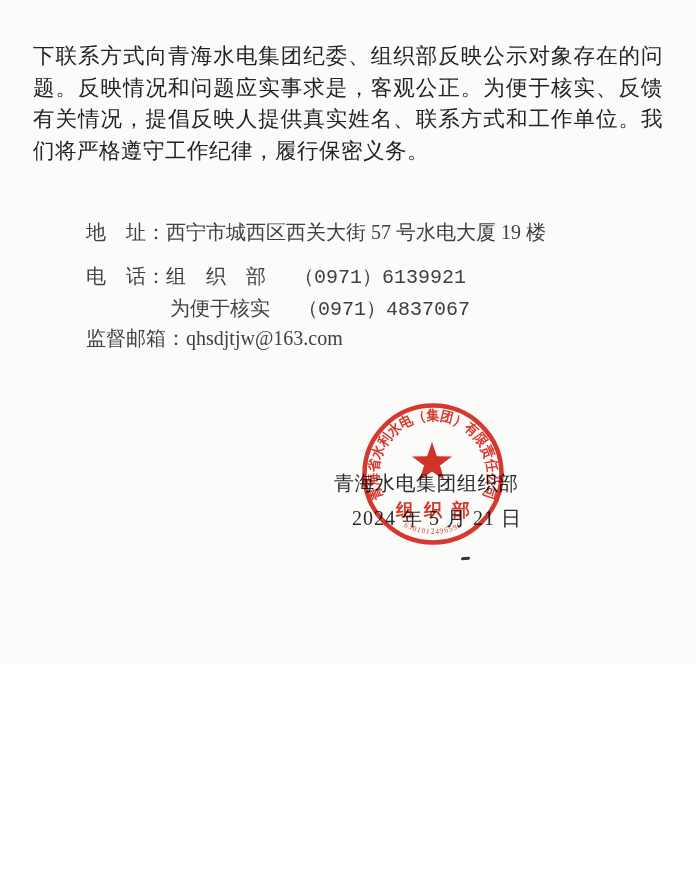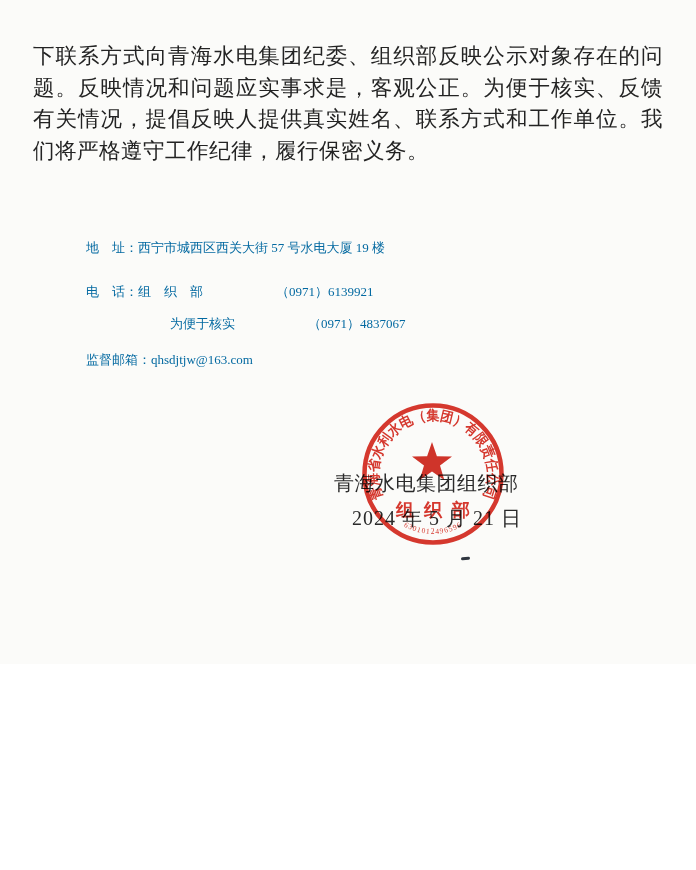--- a/index.html
+++ b/index.html
@@ -17,32 +17,32 @@
     margin:0;
     font-size:21.5px;
     line-height:31.5px;
     letter-spacing:0.5px;
     text-align:justify;
     text-align-last:left;
     color:#232323;
   }
   .contact{
     position:absolute;
-    left:86px;top:232px;
-    font-size:13px;
+    left:86px;top:216px;
+    font-size:20px;
     line-height:32px;
-    color:#0369a1;
+    color:#404040;
     white-space:nowrap;
   }
   .contact .row{height:32px;}
   .contact .label{display:inline-block;}
   .contact .dept{display:inline-block;width:100px;margin-top:12px;}
-  .contact .num{display:inline-block;margin-left:38px;}
+  .contact .num{display:inline-block;margin-left:28px;font-family:Liberation Mono, monospace;}
   .contact .indent{padding-left:84px;}
-  .contact .email-row{margin-top:16px;}
+  .contact .email-row{margin-top:10px;}
   .sig-org{
     position:absolute;left:334px;top:470px;
     font-size:20px;letter-spacing:0.5px;color:#2a2a2a;
     white-space:nowrap;
   }
   .sig-date{
     position:absolute;left:352px;top:505px;
     font-size:20px;letter-spacing:1px;color:#2a2a2a;
     white-space:nowrap;
   }

